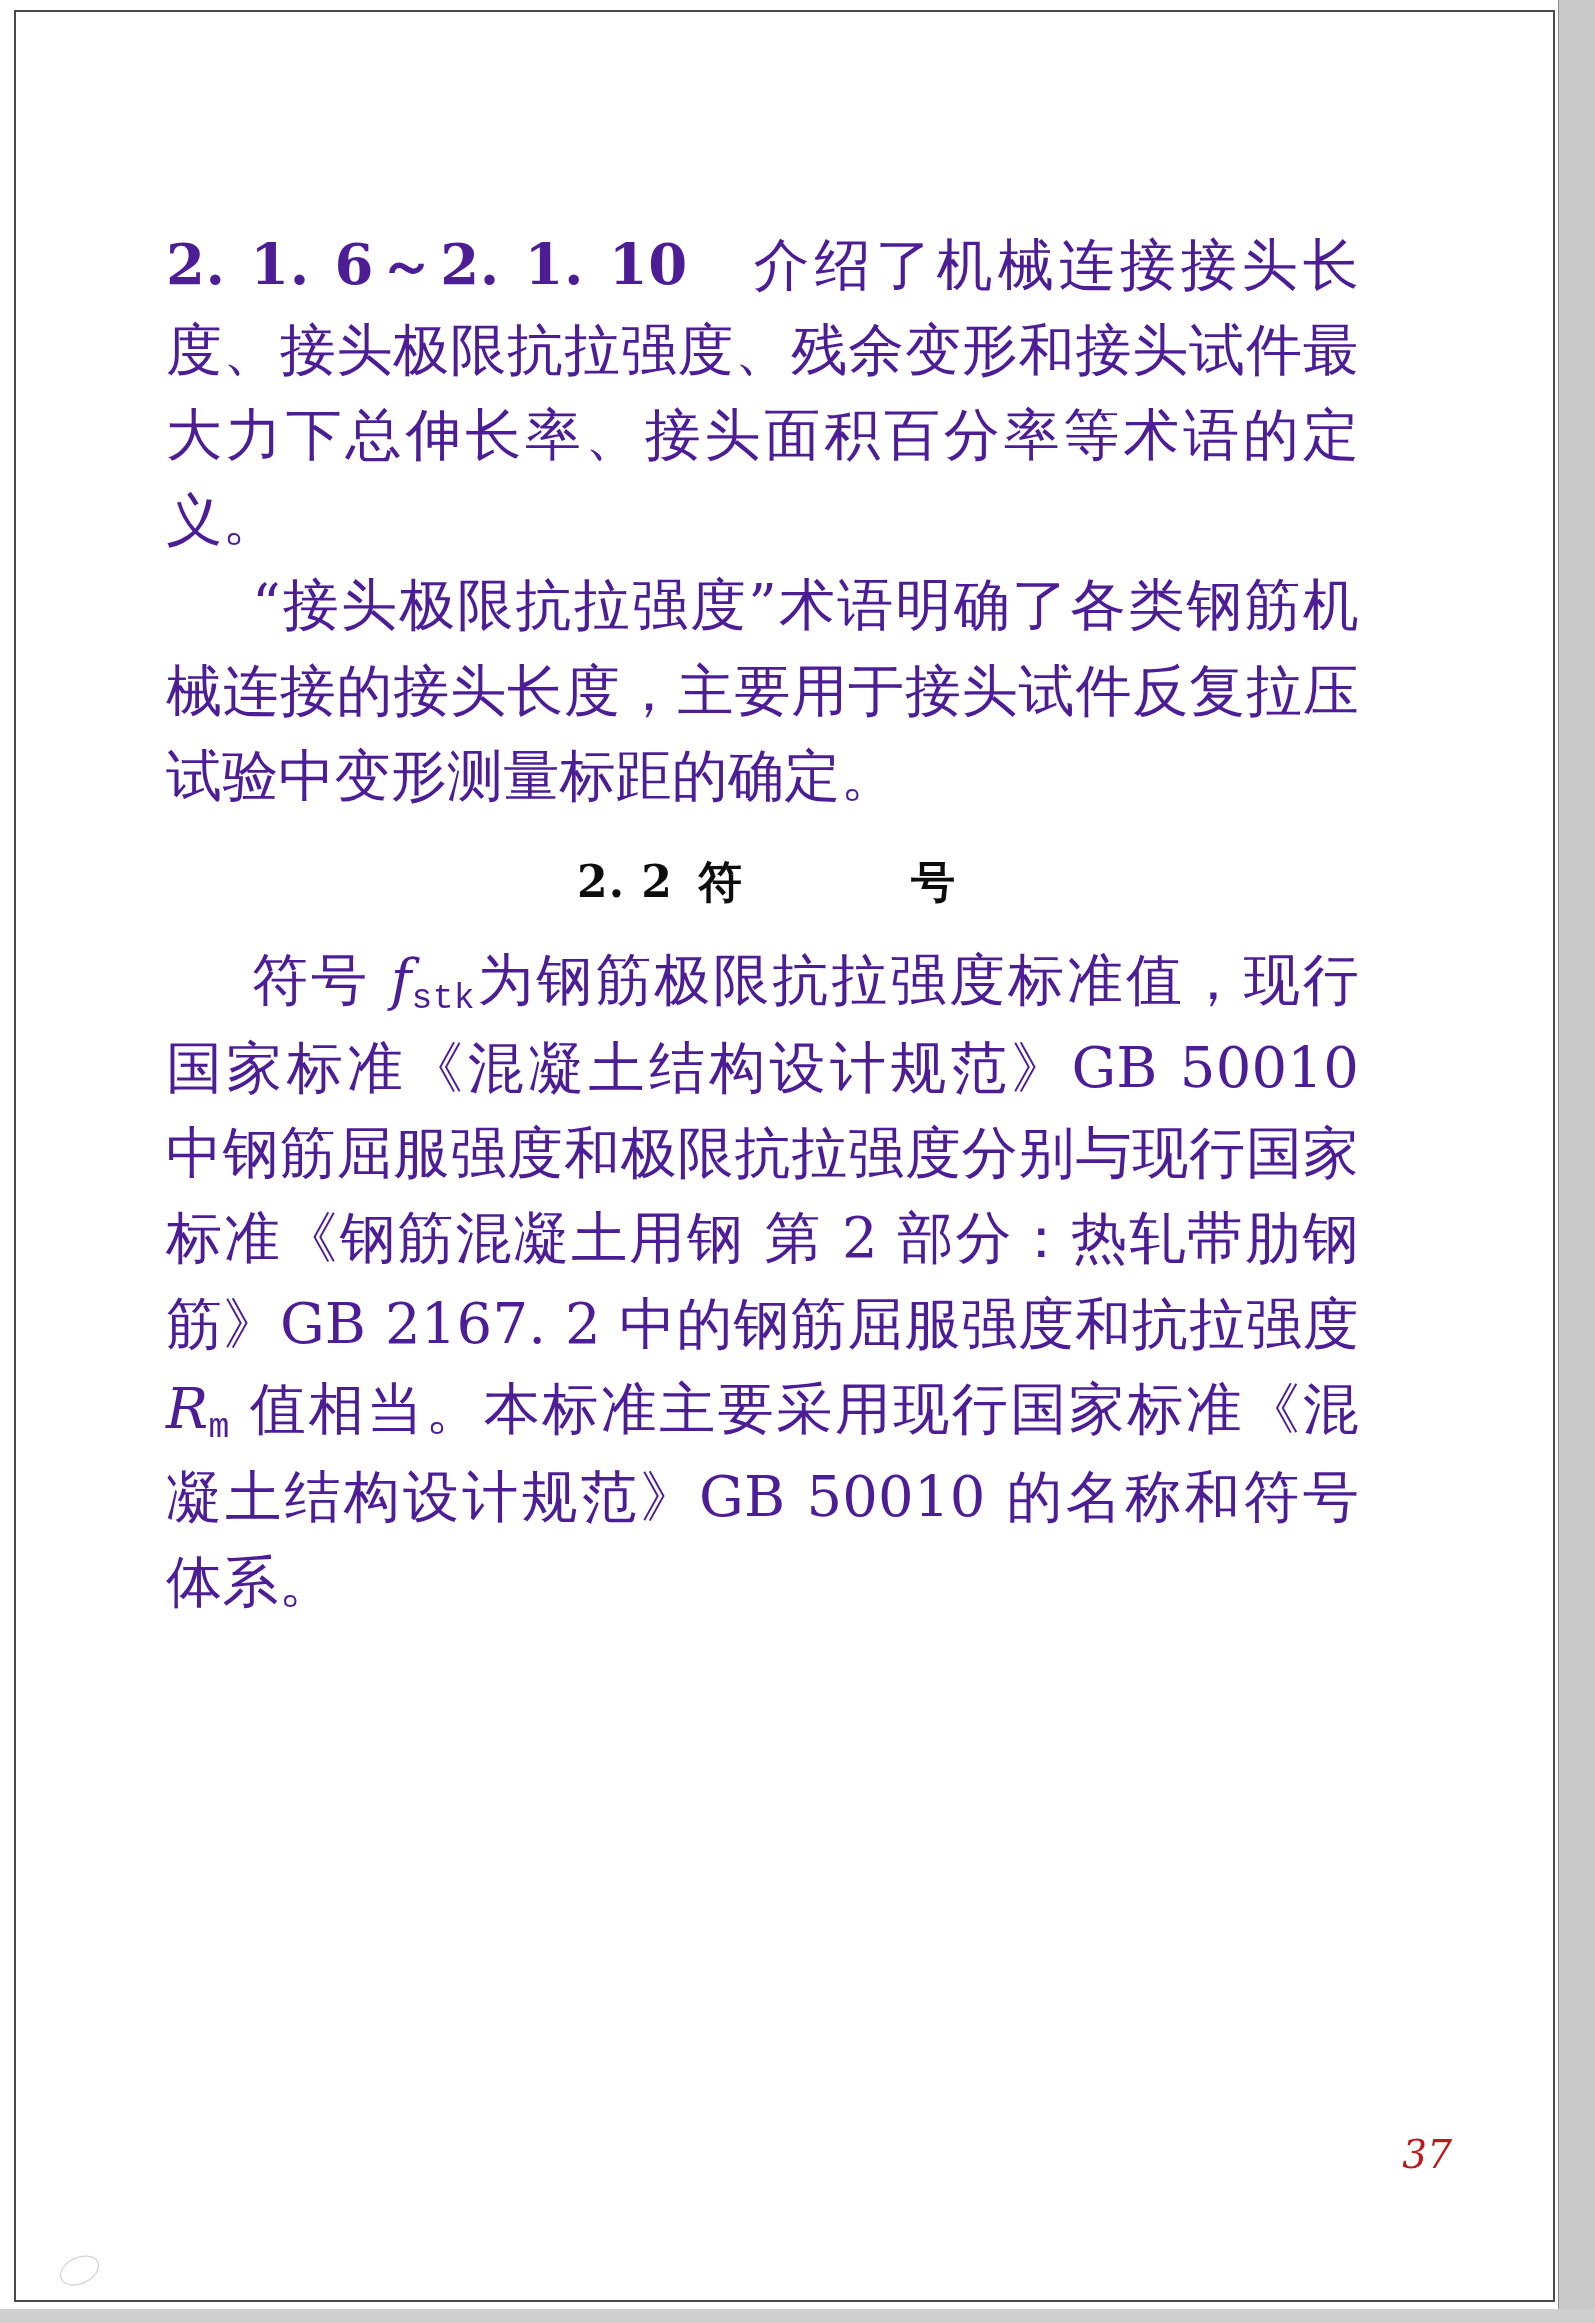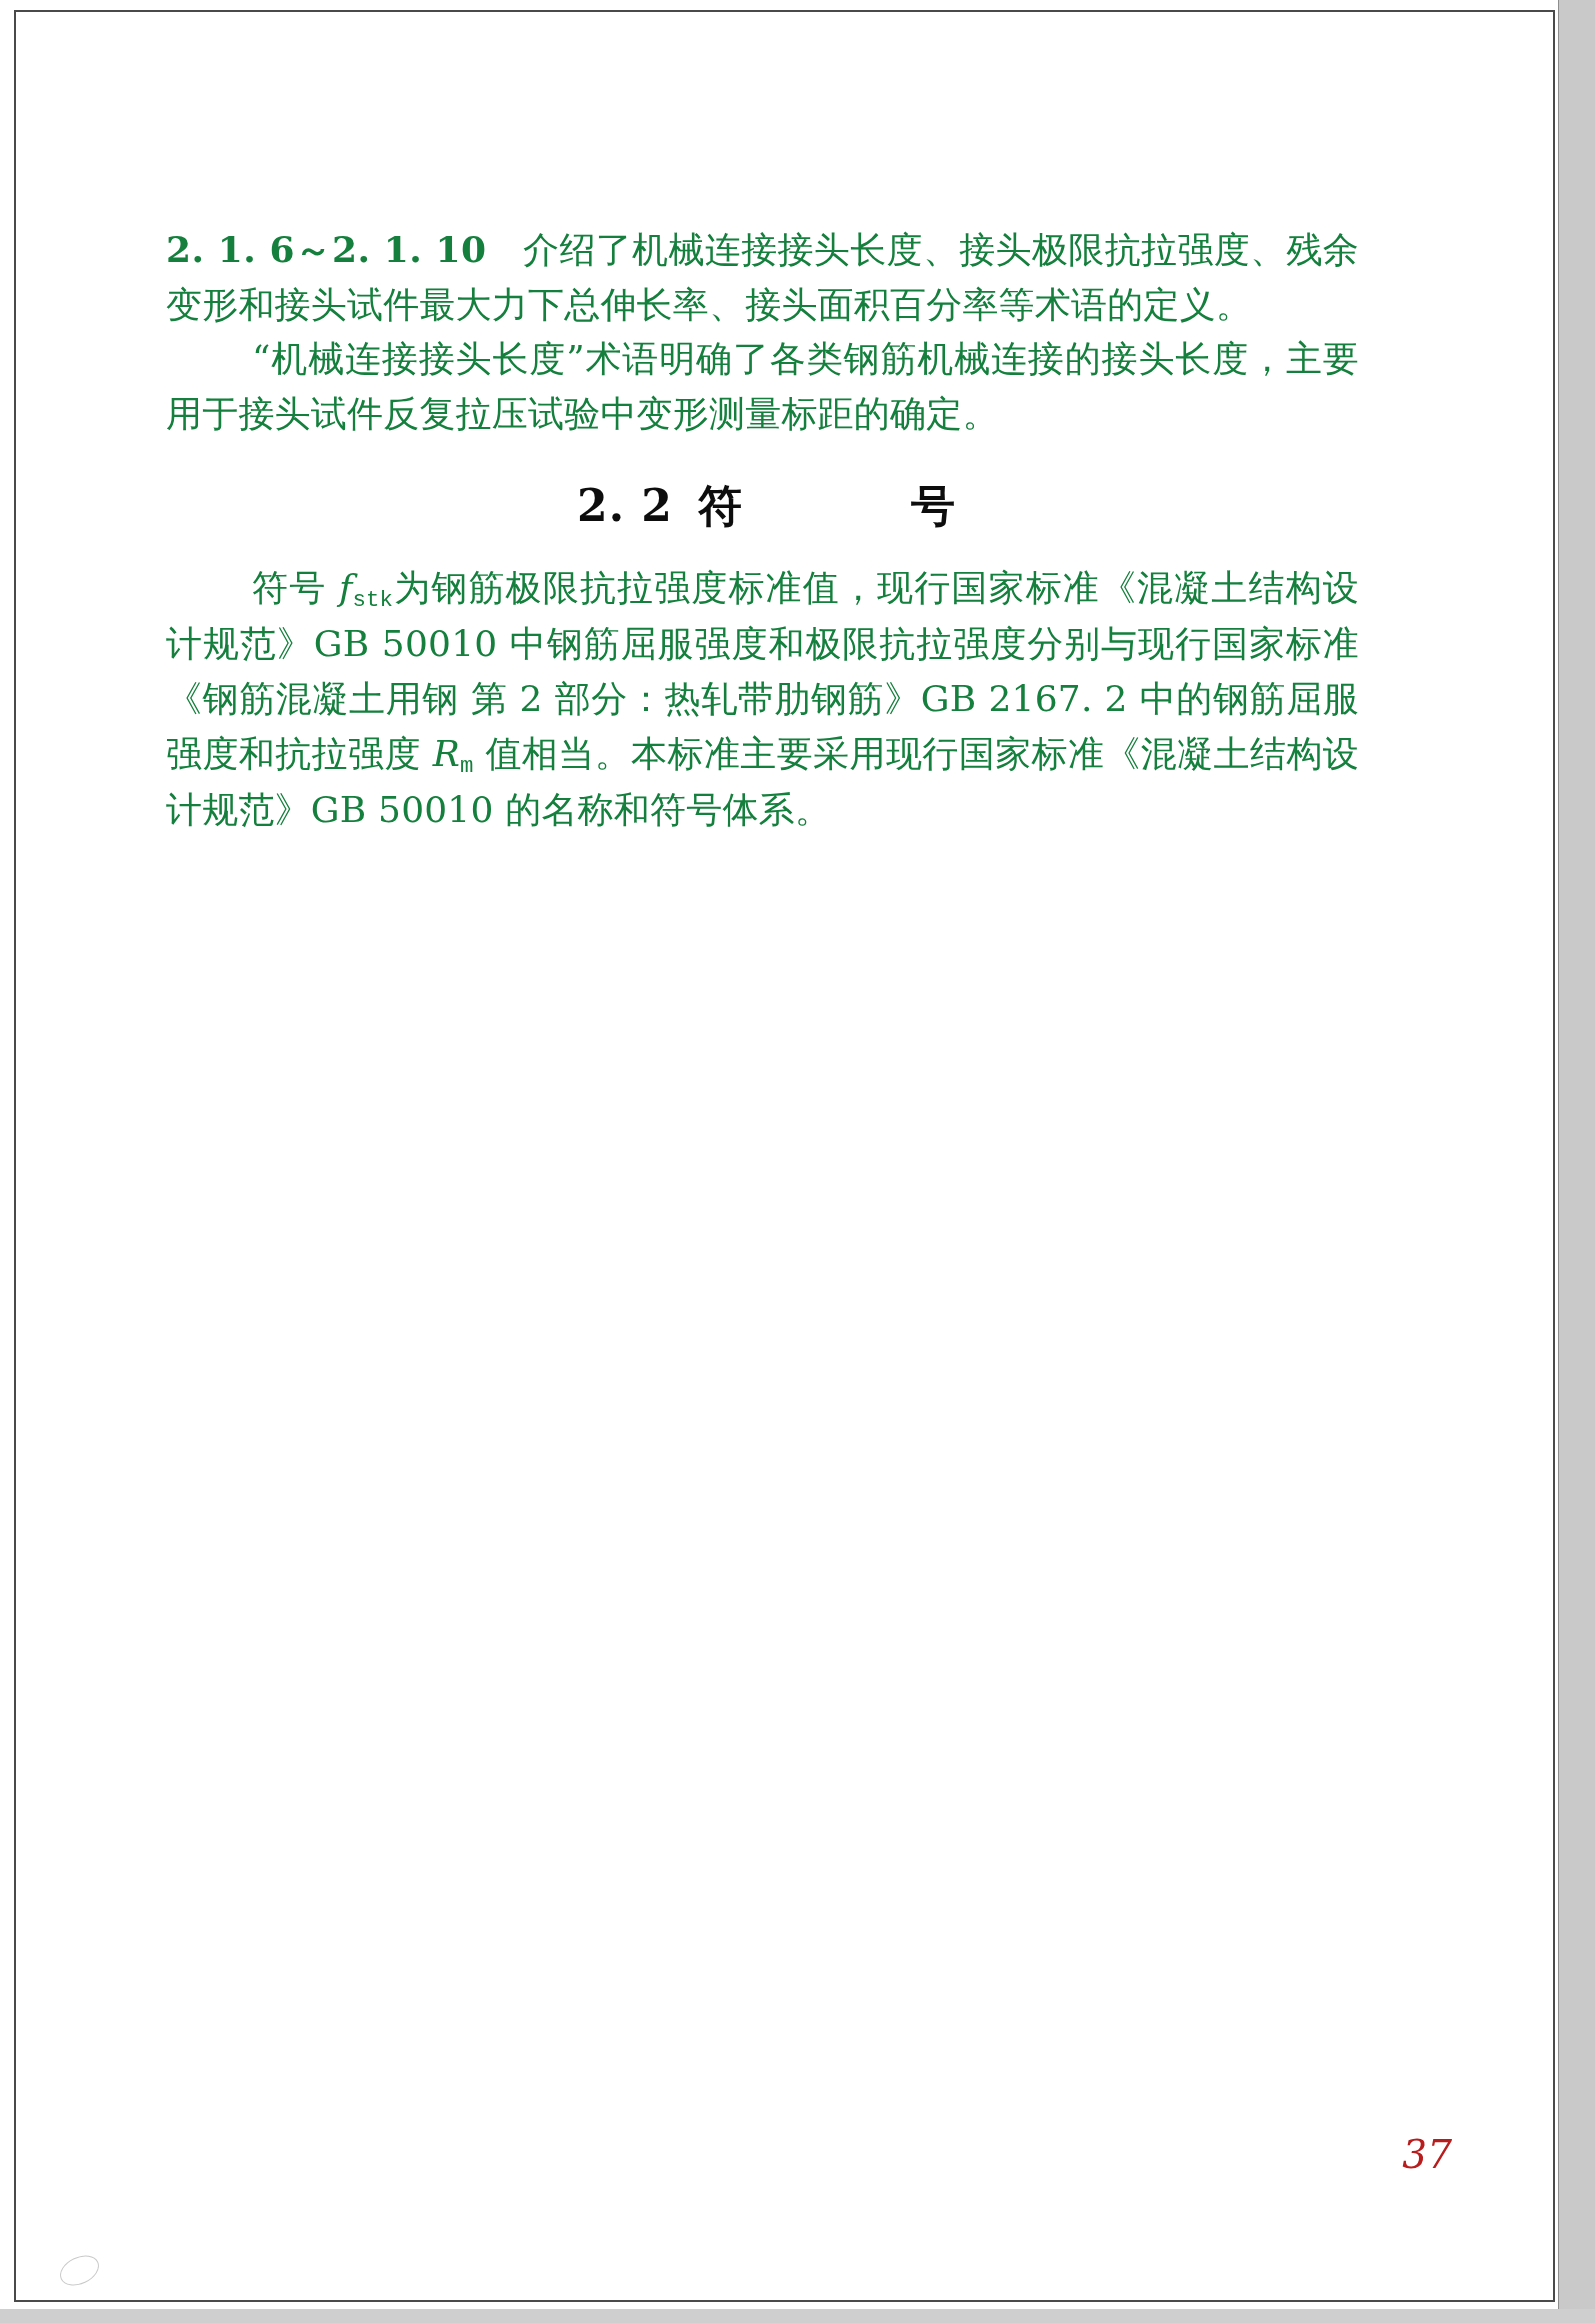--- a/index.html
+++ b/index.html
@@ -51,23 +51,23 @@
 
   .content {
     position: absolute;
     left: 166px;
     top: 222px;
     width: 1209px;
   }
 
   p.body-text {
     margin: 0 16px 0 0;
-    font-size: 36px;
+    font-size: 56px;
     line-height: 1.52;
-    color: #15803d;
+    color: #4c1d95;
     text-align: justify;
     text-justify: inter-ideograph;
     letter-spacing: 0.2px;
   }
   p.indent {
     text-indent: 86px;
   }
   .lead-num {
     font-weight: bold;
     letter-spacing: 0px;
@@ -133,21 +133,21 @@
 </head>
 <body>
 
 <div class="page">
   <div class="scan-frame"></div>
 
   <div class="content">
 
     <p class="body-text gap-after"><span class="lead-num latin">2. 1. 6～2. 1. 10</span><span>　介绍了机械连接接头长度、接头极限抗拉强度、残余变形和接头试件最大力下总伸长率、接头面积百分率等术语的定义。</span></p>
 
-    <p class="body-text indent">“机械连接接头长度”术语明确了各类钢筋机械连接的接头长度，主要用于接头试件反复拉压试验中变形测量标距的确定。</p>
+    <p class="body-text indent">“接头极限抗拉强度”术语明确了各类钢筋机械连接的接头长度，主要用于接头试件反复拉压试验中变形测量标距的确定。</p>
 
 
 
     <h2 class="section-title">
       <span class="num latin">2. 2</span><span class="word">符　　号</span>
     </h2>
 
     <p class="body-text indent"><span>符号 </span><span class="mi">f</span><span class="sub">stk</span><span>为钢筋极限抗拉强度标准值，现行国家标准《混凝土结构设计规范》GB 50010 中钢筋屈服强度和极限抗拉强度分别与现行国家标准《钢筋混凝土用钢 第 2 部分：热轧带肋钢筋》GB 2167. 2 中的钢筋屈服强度和抗拉强度 </span><span class="mi">R</span><span class="sub">m</span><span> 值相当。本标准主要采用现行国家标准《混凝土结构设计规范》GB 50010 的名称和符号体系。</span></p>
 
   </div>

